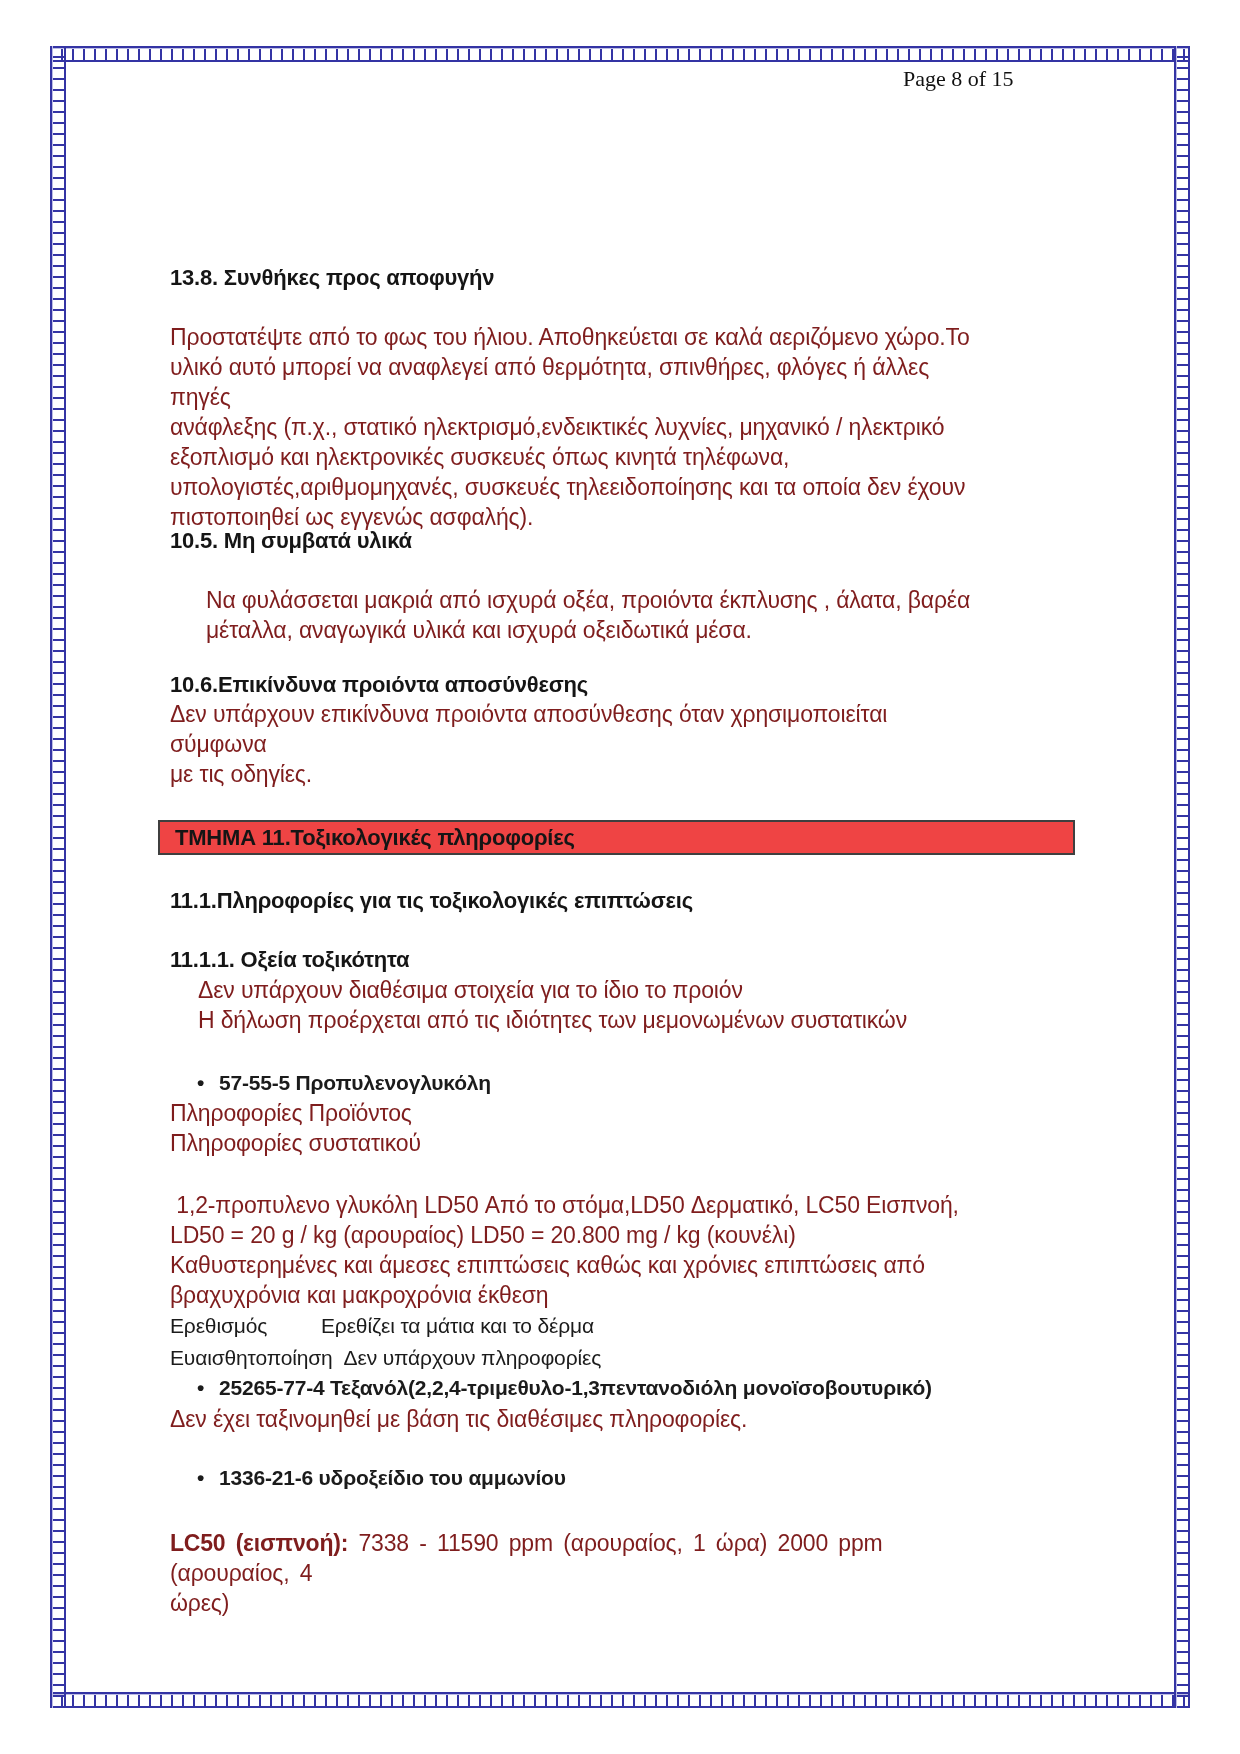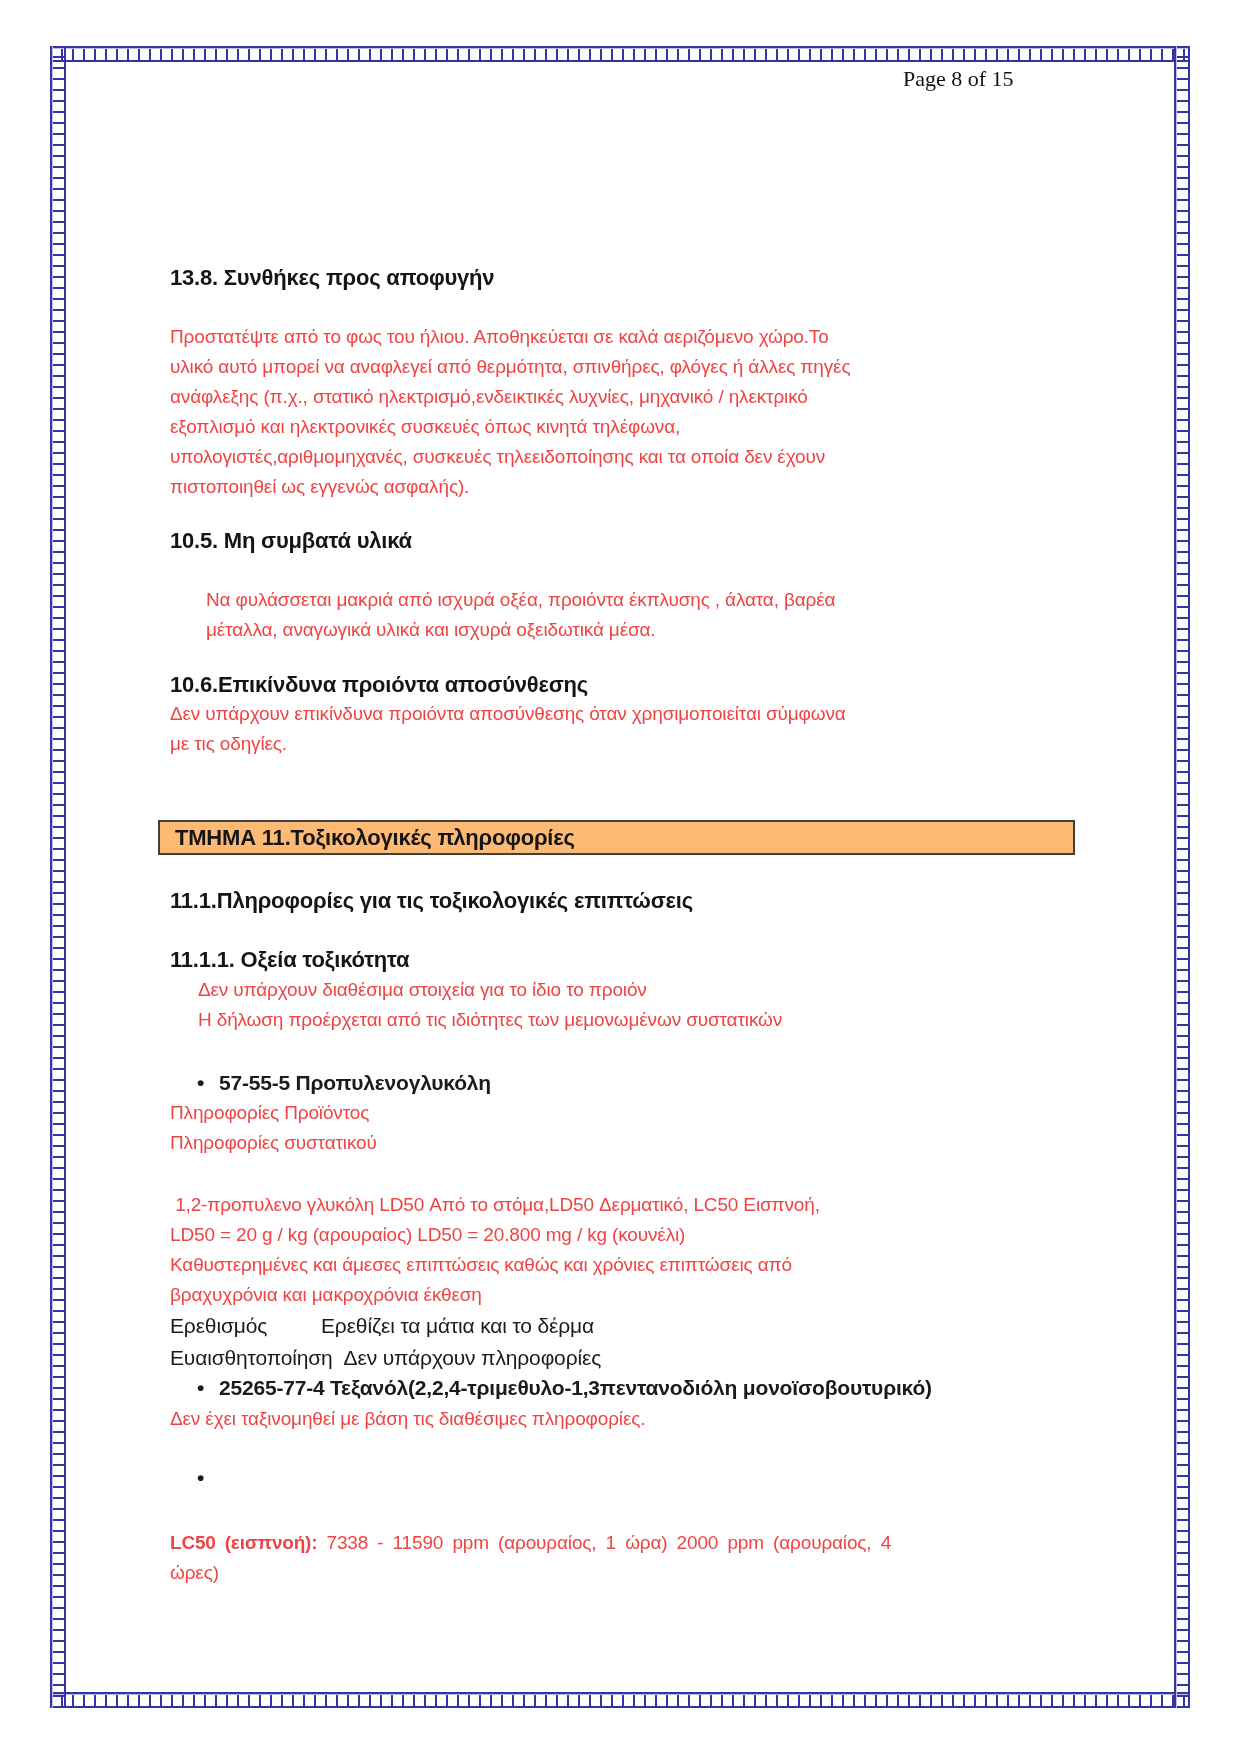--- a/index.html
+++ b/index.html
@@ -31,27 +31,27 @@
   .abs{position:absolute;left:170px;width:800px;}
   .pagenum{
     position:absolute;left:903px;top:66px;width:200px;
     font-family:"Liberation Serif", serif;font-size:22px;color:#111;
   }
   h2{
     margin:0;font-size:22px;font-weight:bold;color:#151515;
     letter-spacing:-0.2px;line-height:30px;
   }
   p.body{
-    margin:0;font-size:19px;line-height:30px;letter-spacing:-0.15px;
-    white-space:pre-wrap;color:#ef4444;
+    margin:0;font-size:23px;line-height:30px;letter-spacing:-0.15px;
+    white-space:pre-wrap;color:#7f1d1d;
   }
   .box-head{
     position:absolute;left:158px;top:820px;width:917px;height:35px;
     border:2px solid #3f3f3f;display:flex;align-items:center;
-    box-sizing:border-box;background:#fdba74;
+    box-sizing:border-box;background:#ef4444;
   }
   .box-head h2{padding-left:15px;font-size:22px;}
   .bullet{display:flex;margin-left:27px;font-weight:bold;font-size:21px;line-height:30px;letter-spacing:-0.2px;}
   .bullet .dot{width:22px;font-size:21px;}
   .pair{display:flex;font-size:21px;line-height:30px;letter-spacing:-0.15px;}
   .pair .lbl{min-width:140px;padding-right:11px;white-space:nowrap;}
   .lc50{word-spacing:4px;}
   .lc50 b{letter-spacing:-0.2px;}
 </style>
 </head>
@@ -147,19 +147,20 @@
     <span>25265-77-4 Τεξανόλ(2,2,4-τριμεθυλο-1,3πεντανοδιόλη μονοϊσοβουτυρικό)</span>
   </div>
 </div>
 <div class="abs" style="top:1404px;">
   <p class="body">Δεν έχει ταξινομηθεί με βάση τις διαθέσιμες πληροφορίες.</p>
 </div>
 
 <div class="abs" style="top:1463px;">
   <div class="bullet">
     <span class="dot">•</span>
+    <span>1336-21-6 υδροξείδιο του αμμωνίου</span>
   </div>
 </div>
 
 <div class="abs" style="top:1528px;">
   <p class="body lc50"><b>LC50 (εισπνοή):</b><span> 7338 - 11590 ppm (αρουραίος, 1 ώρα) 2000 ppm (αρουραίος, 4
 ώρες)</span></p>
 </div>
 
 </body></html>

